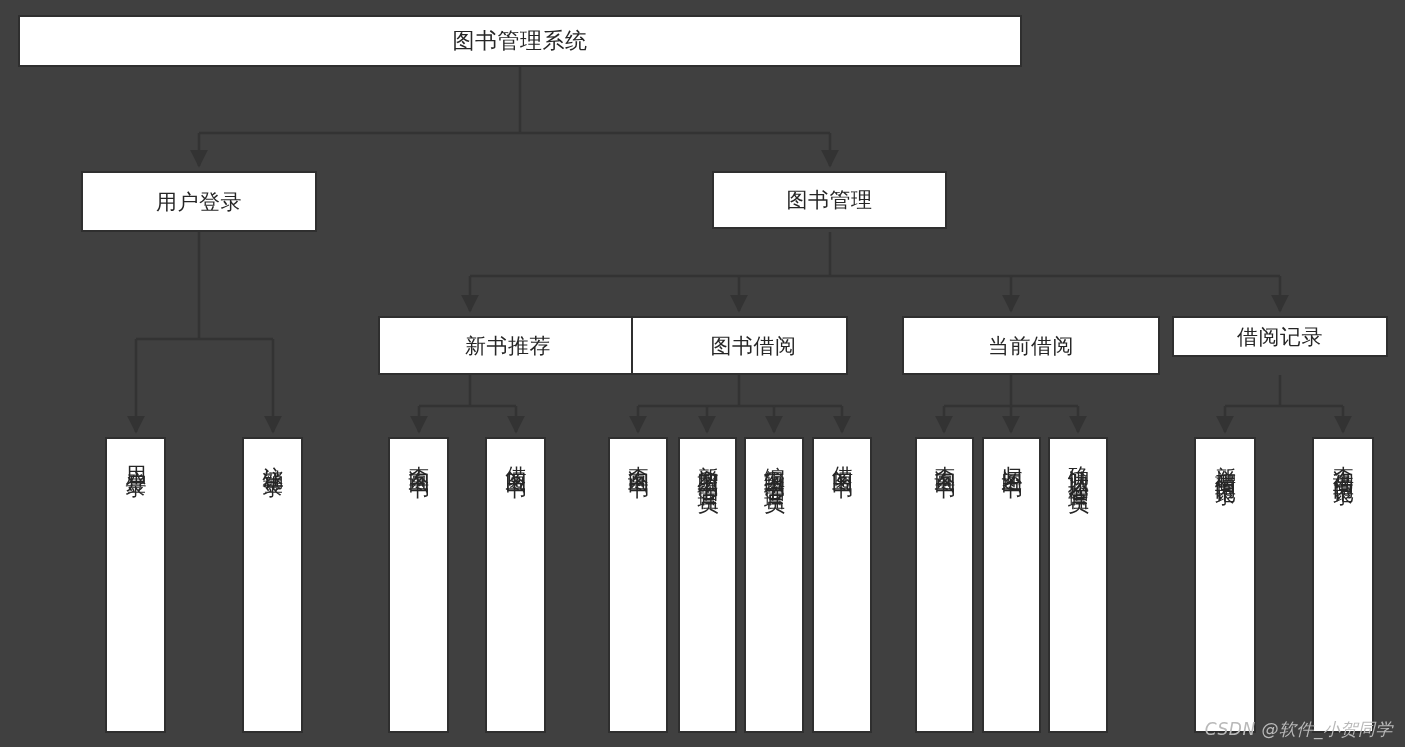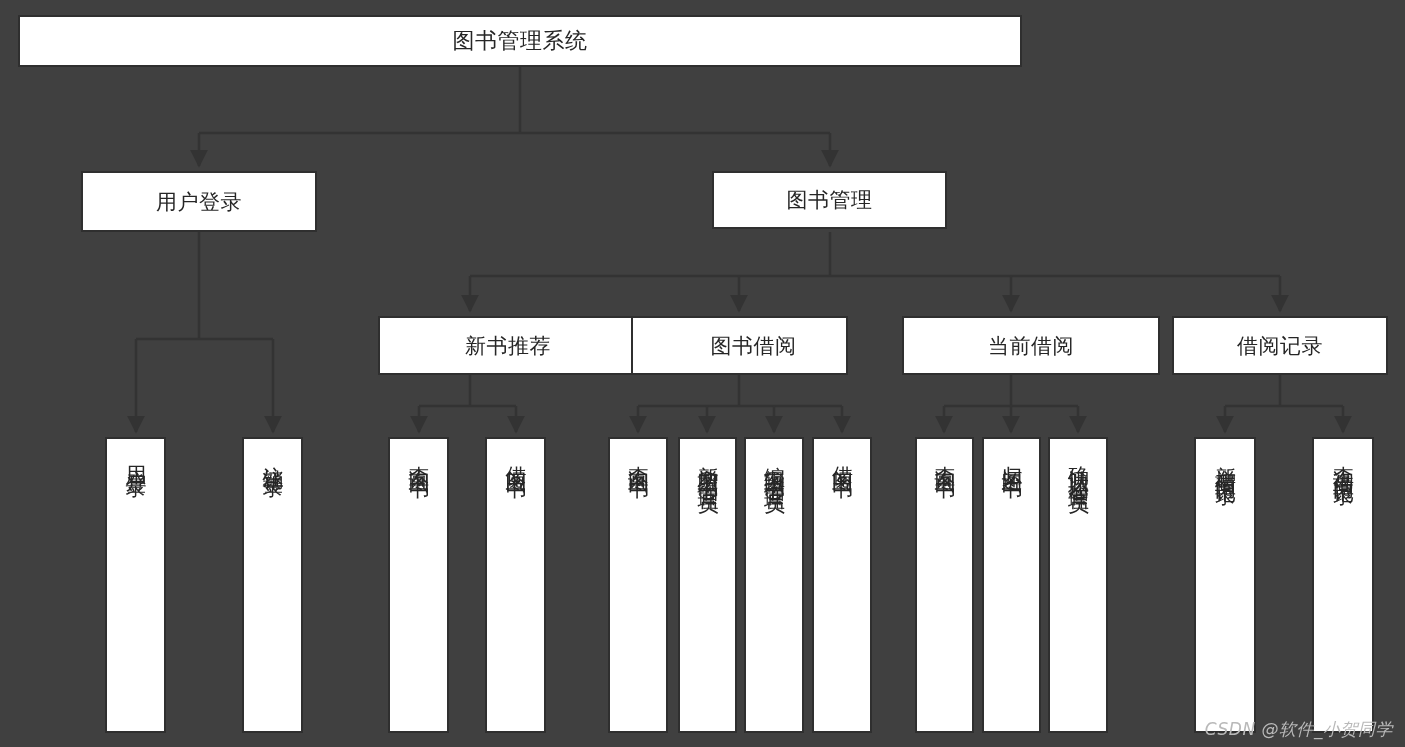--- a/index.html
+++ b/index.html
@@ -133,21 +133,21 @@
 
   <div class="node horiz" style="left:362px;top:316px;width:260px;height:59px;margin-left:16px;">
     <span>新书推荐</span>
   </div>
   <div class="node horiz" style="left:631px;top:316px;width:217px;height:59px;padding-left:28px;">
     <span>图书借阅</span>
   </div>
   <div class="node horiz" style="left:902px;top:316px;width:258px;height:59px;">
     <span>当前借阅</span>
   </div>
-  <div class="node horiz" style="left:1172px;top:316px;width:216px;height:59px;">
+  <div class="node horiz" style="left:1172px;top:316px;width:216px;height:41px;">
     <span>借阅记录</span>
   </div>
 
   <div class="node vert" style="left:105px;top:437px;width:61px;height:296px;">
     <span class="vlabel">用户登录</span>
   </div>
   <div class="node vert" style="left:242px;top:437px;width:61px;height:296px;">
     <span class="vlabel">注销登录</span>
   </div>
 

